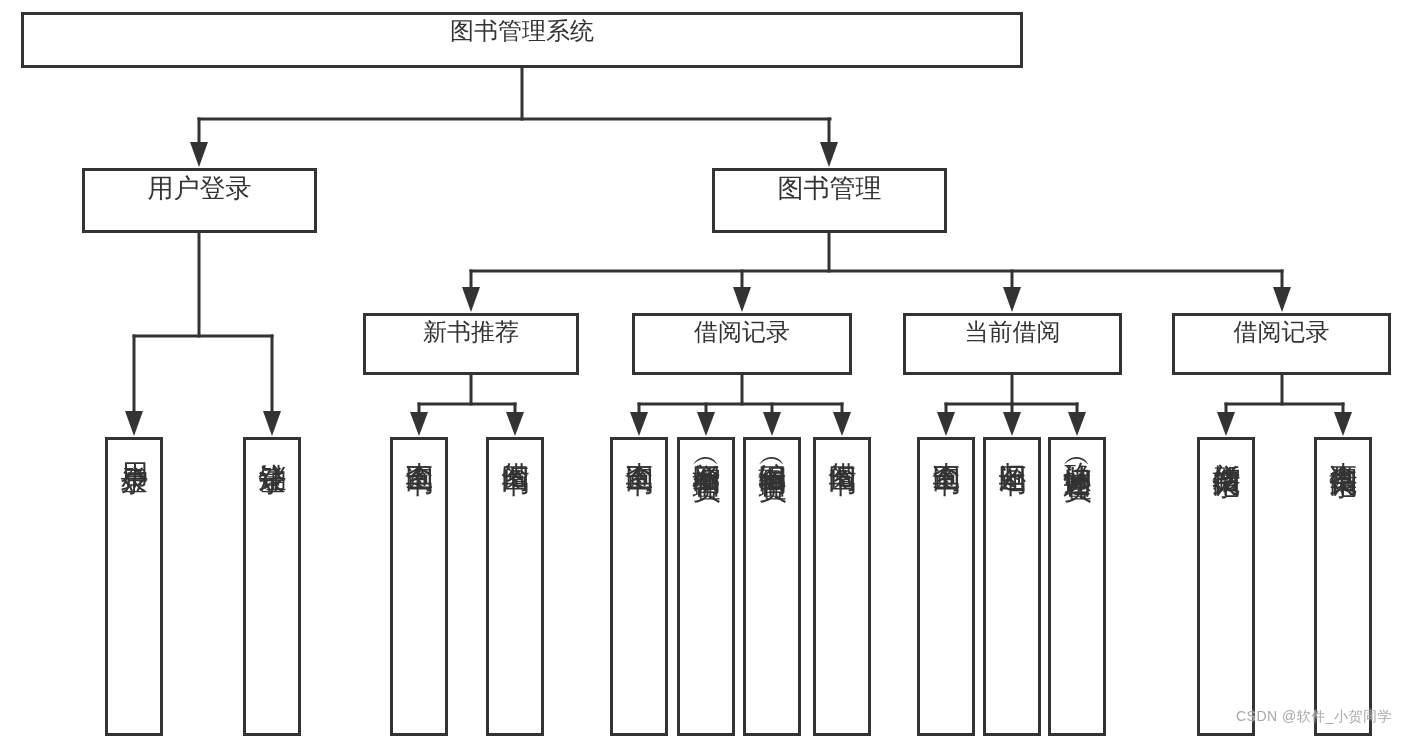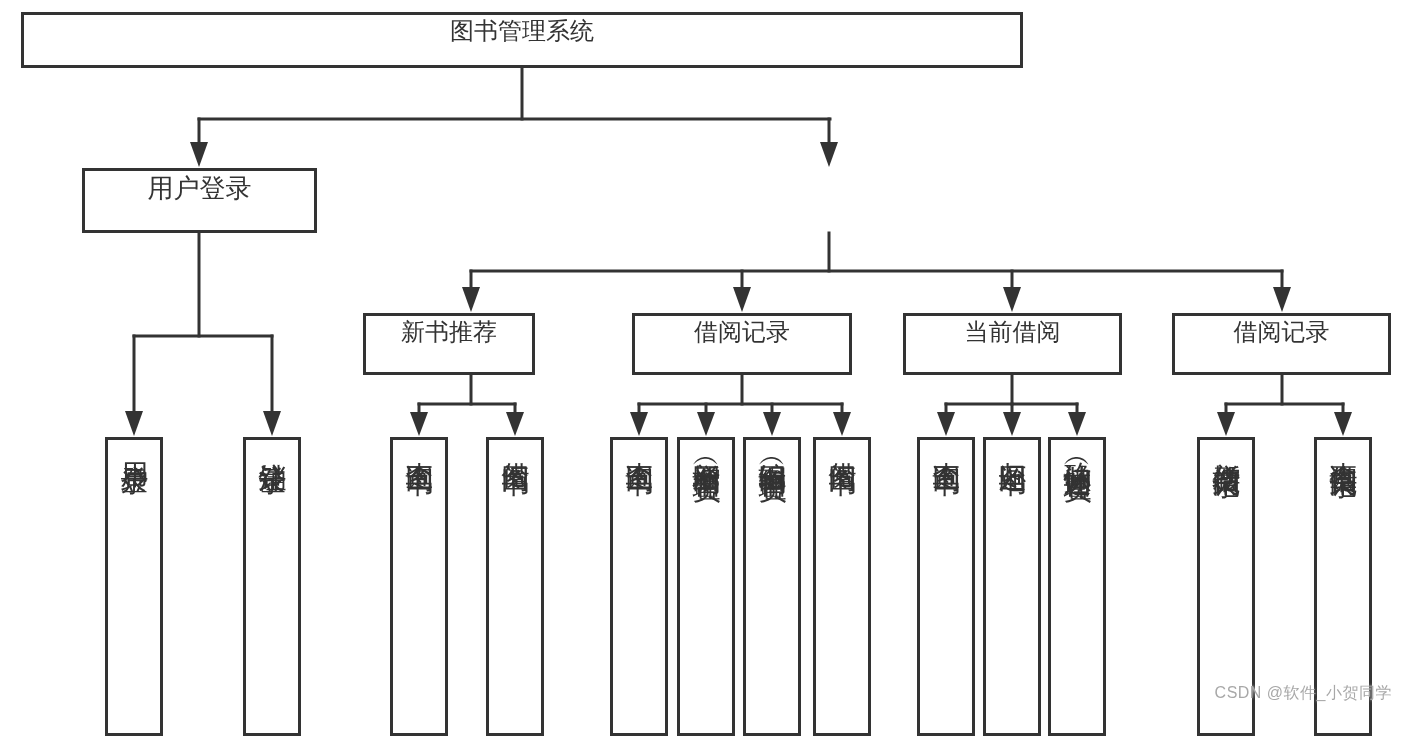--- a/index.html
+++ b/index.html
@@ -16,22 +16,22 @@
   }
   .hnode span{white-space:nowrap;}
   .root span{font-size:24px;}
   .l1 span{font-size:26px;}
   .l2 span{font-size:24px;}
   .vnode span{
     writing-mode:vertical-rl;text-orientation:mixed;
     font-size:28px;letter-spacing:2px;line-height:1;
   }
   .watermark{
-    position:absolute;right:13px;top:683px;z-index:5;
-    font-size:16px;letter-spacing:.5px;color:#a8a8a8;
+    position:absolute;right:13px;top:708px;z-index:5;
+    font-size:14px;letter-spacing:.5px;color:#a8a8a8;
     text-shadow:0 0 3px rgba(255,255,255,.9);
     white-space:nowrap;
   }
 </style>
 </head>
 <body>
 
 <div class="canvas">
 
   <svg class="connector-layer" viewBox="0 0 1405 747" xmlns="http://www.w3.org/2000/svg">
@@ -103,22 +103,25 @@
     </g>
   </svg>
 
   <div class="node hnode root" style="left:21px;top:12px;width:1002px;height:56px;">
     <span>图书管理系统</span>
   </div>
 
   <div class="node hnode l1" style="left:82px;top:168px;width:235px;height:65px;">
     <span>用户登录</span>
   </div>
+  <div class="node hnode l1" style="left:712px;top:168px;width:235px;height:65px;">
+    <span>图书管理</span>
+  </div>
 
-  <div class="node hnode l2" style="left:363px;top:313px;width:172px;height:62px;">
+  <div class="node hnode l2" style="left:363px;top:313px;width:216px;height:62px;">
     <span>新书推荐</span>
   </div>
   <div class="node hnode l2" style="left:632px;top:313px;width:220px;height:62px;">
     <span>借阅记录</span>
   </div>
   <div class="node hnode l2" style="left:903px;top:313px;width:219px;height:62px;">
     <span>当前借阅</span>
   </div>
   <div class="node hnode l2" style="left:1172px;top:313px;width:219px;height:62px;">
     <span>借阅记录</span>

